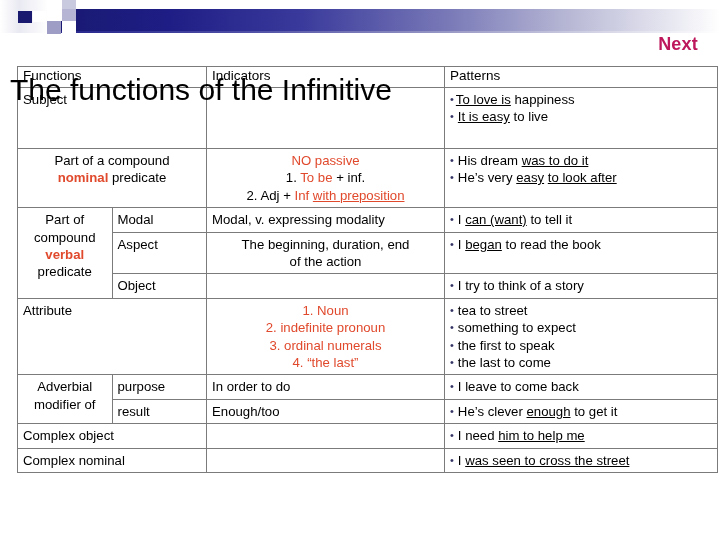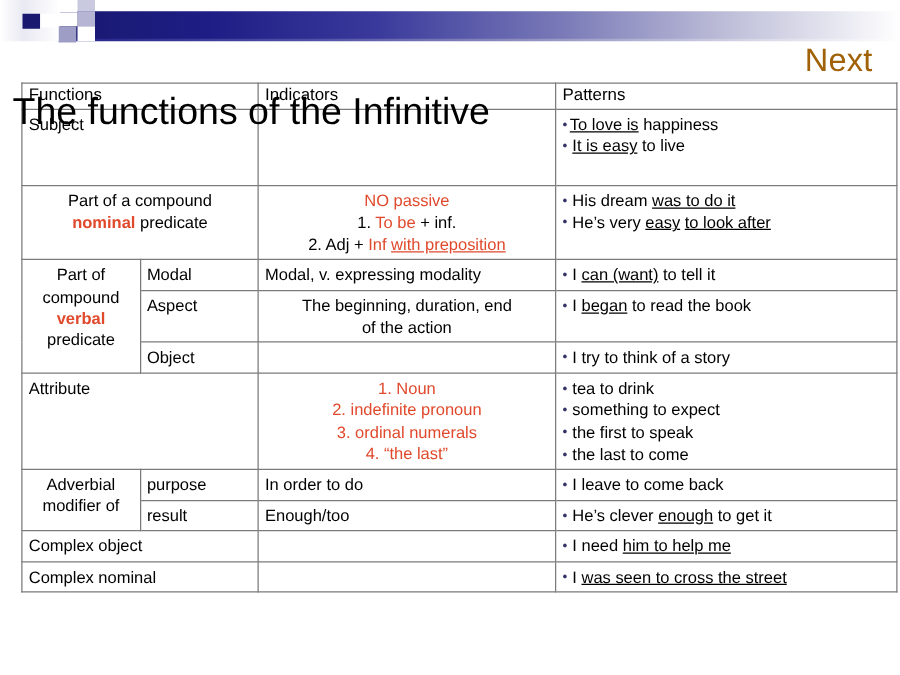--- a/index.html
+++ b/index.html
@@ -33,21 +33,21 @@
   .sq-c{left:62px;top:0px;width:14px;height:9px;background:#c9c9e0;}
   .sq-d{left:62px;top:9px;width:14px;height:12px;background:#b6b6d4;}
   .sq-e{left:47px;top:10px;width:15px;height:11px;background:#ffffff;}
   .sq-f{left:47px;top:21px;width:14px;height:13px;background:#9d9dc6;}
   .sq-g{left:33px;top:11px;width:13px;height:11px;background:#ffffff;}
   .sq-h{left:62px;top:21px;width:14px;height:12px;background:#ffffff;}
 
   
   #next-label{
     position:absolute;right:22px;top:35px;
-    font-size:26px;font-weight:normal;color:#a16207;
+    font-size:18px;font-weight:bold;color:#be185d;
     letter-spacing:0.2px;line-height:1;
   }
 
   
   #slide-title{
     position:absolute;left:10px;top:75px;
     font-size:30px;color:#000000;line-height:1;
     white-space:nowrap;z-index:5;
     font-family:"Liberation Sans", sans-serif;
   }
@@ -184,21 +184,21 @@
 
     <tr>
       <td colspan="2" class="span-func">Attribute</td>
       <td class="c2">
         <span class="bl red">1. Noun</span>
         <span class="bl red">2. indefinite pronoun</span>
         <span class="bl red">3. ordinal numerals</span>
         <span class="bl red">4. “the last”</span>
       </td>
       <td class="c3">
-        <span class="bul">tea to drink</span>
+        <span class="bul">tea to street</span>
         <span class="bul">something to expect</span>
         <span class="bul">the first to speak</span>
         <span class="bul">the last to come</span>
       </td>
     </tr>
 
     <tr>
       <td class="c1" rowspan="2">
         <span class="bl">Adverbial</span>
         <span class="bl">modifier of</span>

